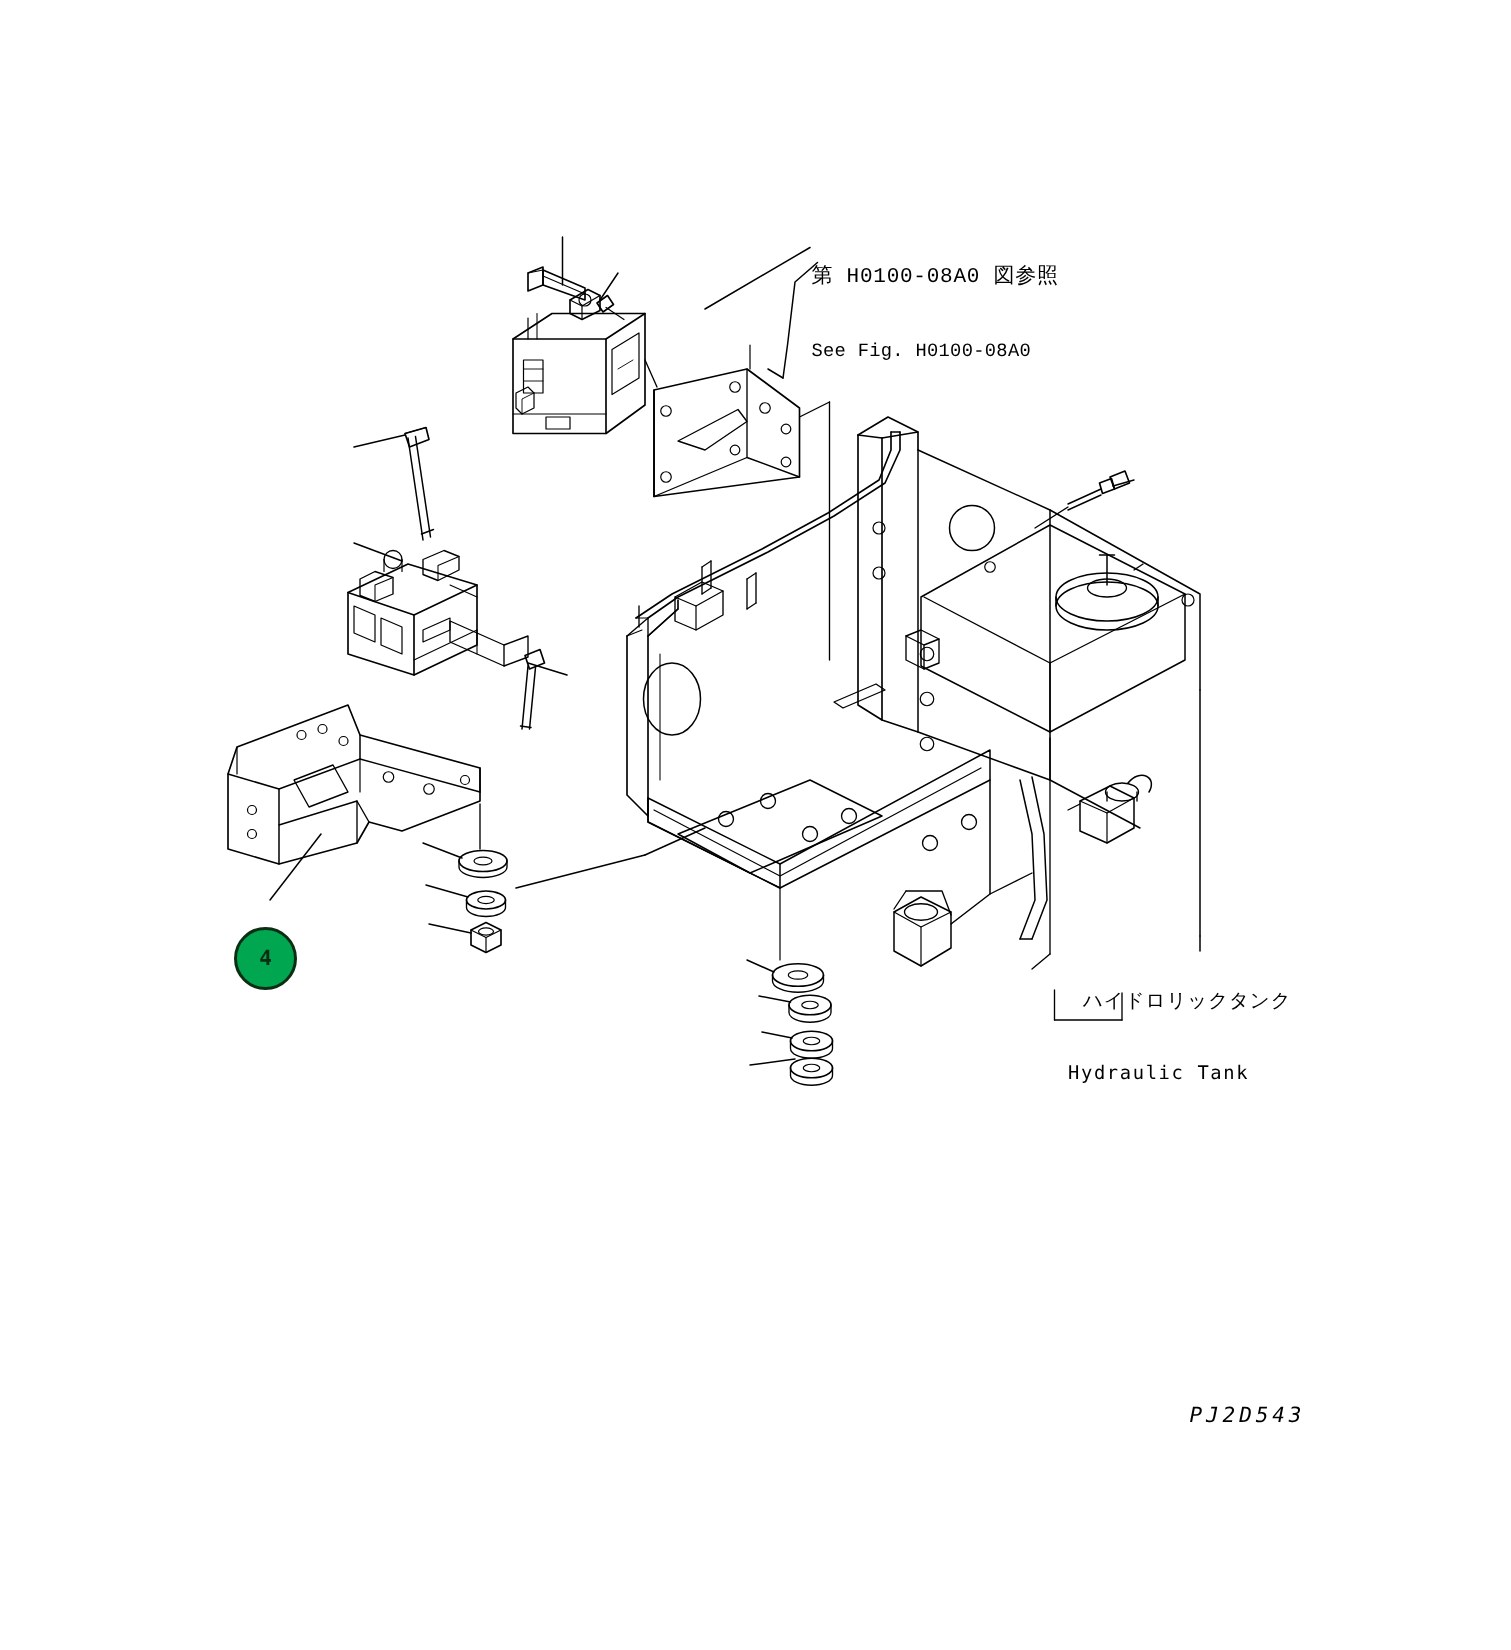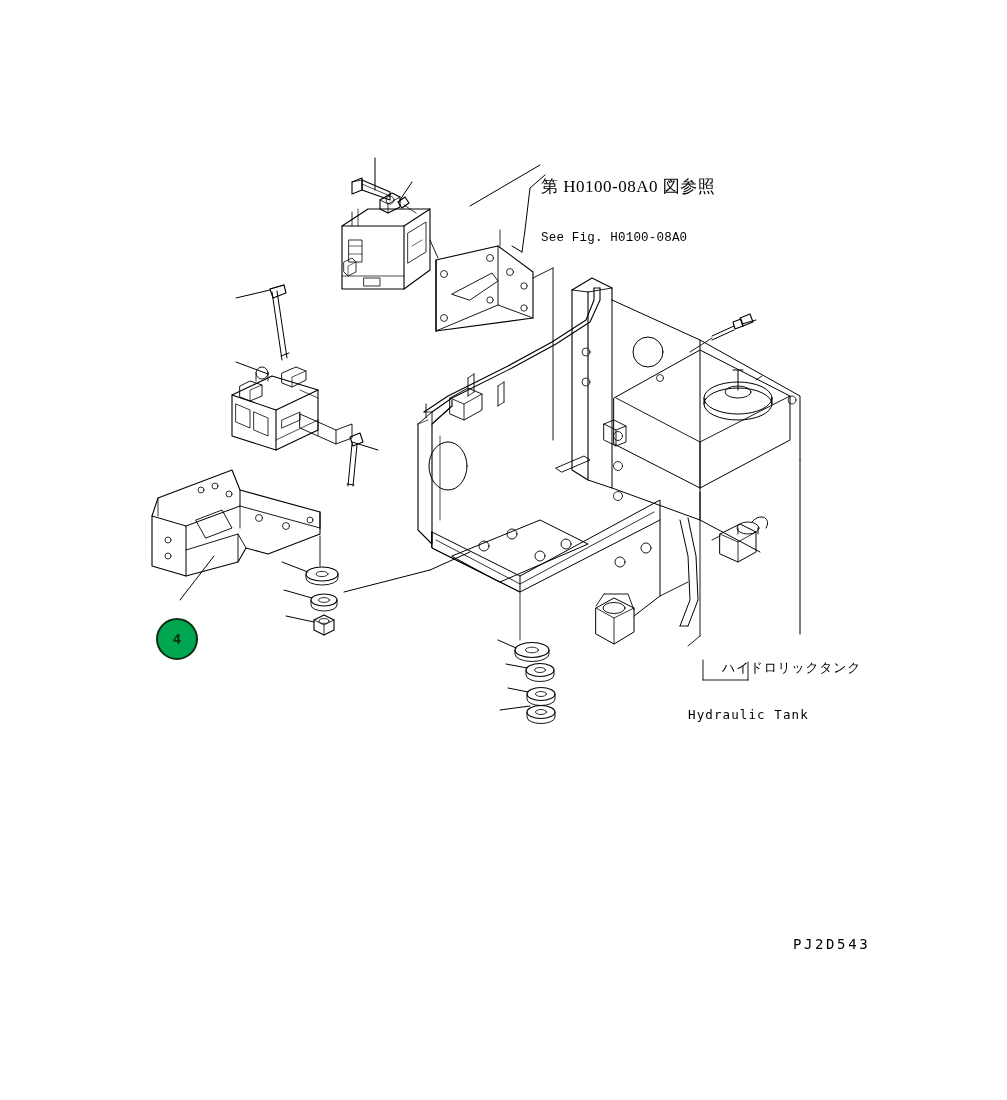--- a/index.html
+++ b/index.html
@@ -30,22 +30,22 @@
     position: absolute;
     white-space: pre;
     line-height: 1.22;
   }
   .lbl-ref {
     font-size: 13.5px;
     letter-spacing: 0.4px;
   }
   .lbl-ref .jp {
     display: block;
-    font-family: Liberation Serif, serif;
-    font-size: 17px;
+    font-family: Liberation Mono, monospace;
+    font-size: 14px;
     letter-spacing: 0.5px;
   }
   .lbl-ref .en {
     display: block;
     font-family: Liberation Mono, monospace;
     font-size: 12.5px;
     letter-spacing: 0.2px;
   }
   .lbl-tank {
     font-size: 13px;
@@ -55,20 +55,21 @@
     font-family: "DejaVu Sans", sans-serif;
     font-size: 13px;
     letter-spacing: 0.6px;
     margin-left: 34px;
   }
   .lbl-tank .en {
     display: block;
     font-family: "DejaVu Sans Mono", monospace;
     font-size: 12.5px;
     letter-spacing: 1.1px;
+    margin-left: 24px;
   }
   .lbl-code {
     font-family: "DejaVu Sans Mono", monospace;
     font-size: 14px;
     letter-spacing: 2.6px;
   }
   .callout {
     position: absolute;
     width: 38px;
     height: 38px;
@@ -352,19 +353,19 @@
   <div class="lbl lbl-ref" style="left:541px; top:144px;">
     <span class="jp">第 H0100-08A0 図参照</span>
     <span class="en">See Fig. H0100-08A0</span>
   </div>
 
   <div class="lbl lbl-tank" style="left:688px; top:628px;">
     <span class="jp">ハイドロリックタンク</span>
     <span class="en">Hydraulic Tank</span>
   </div>
 
-  <div class="lbl lbl-code" style="left:793px; top:936px;">PJ2D543</div>
+  <div class="lbl lbl-code" style="left:793px; top:936px;font-style:italic;">PJ2D543</div>
 
   <div class="callout" style="left:156px; top:618px;">
     <span>4</span>
   </div>
 
 </div>
 
 </body></html>

